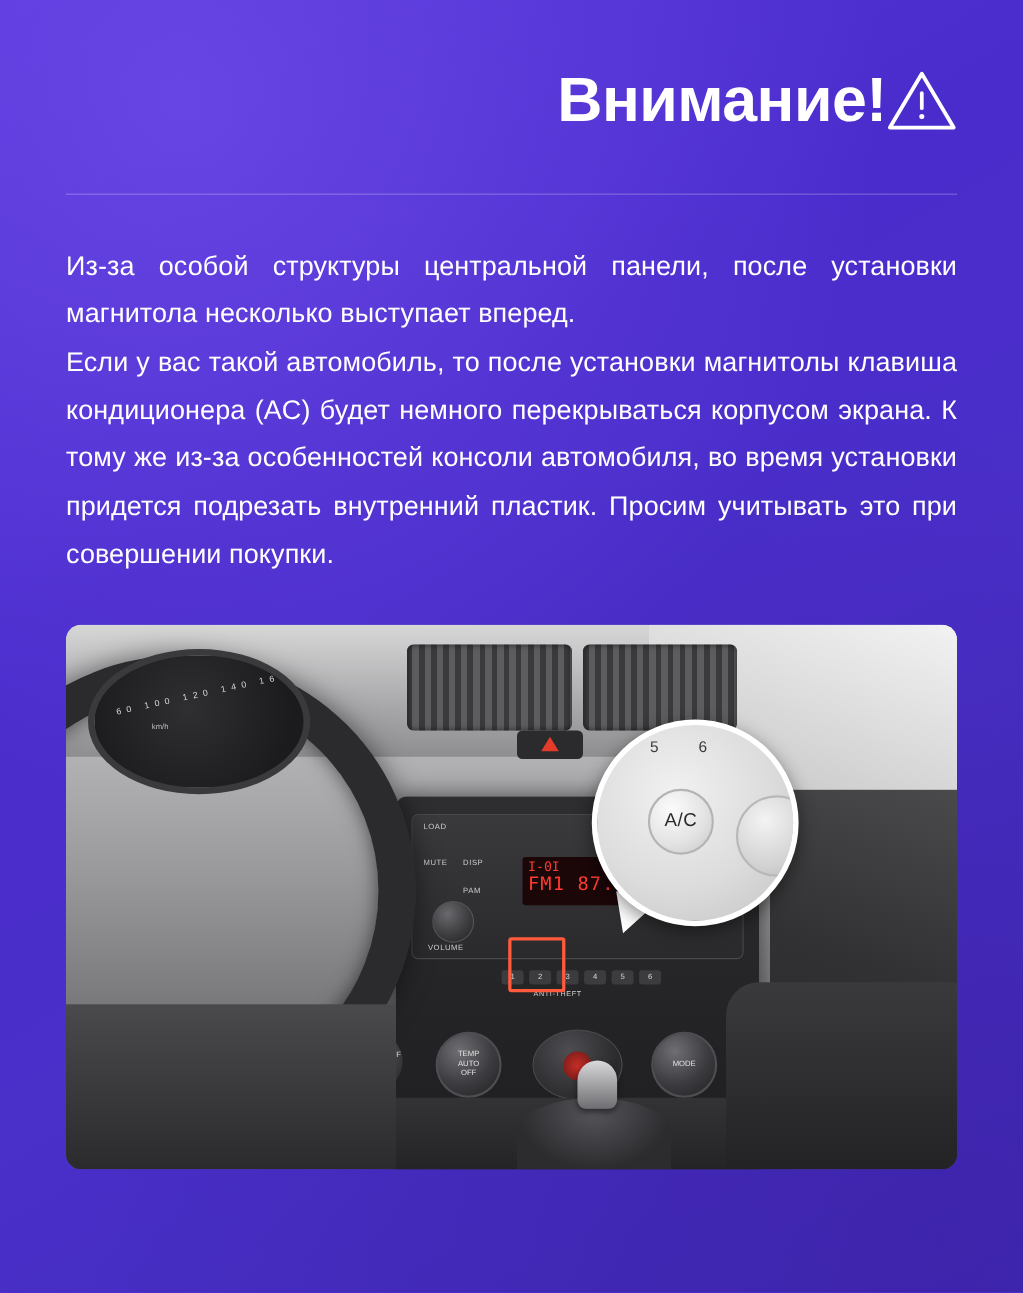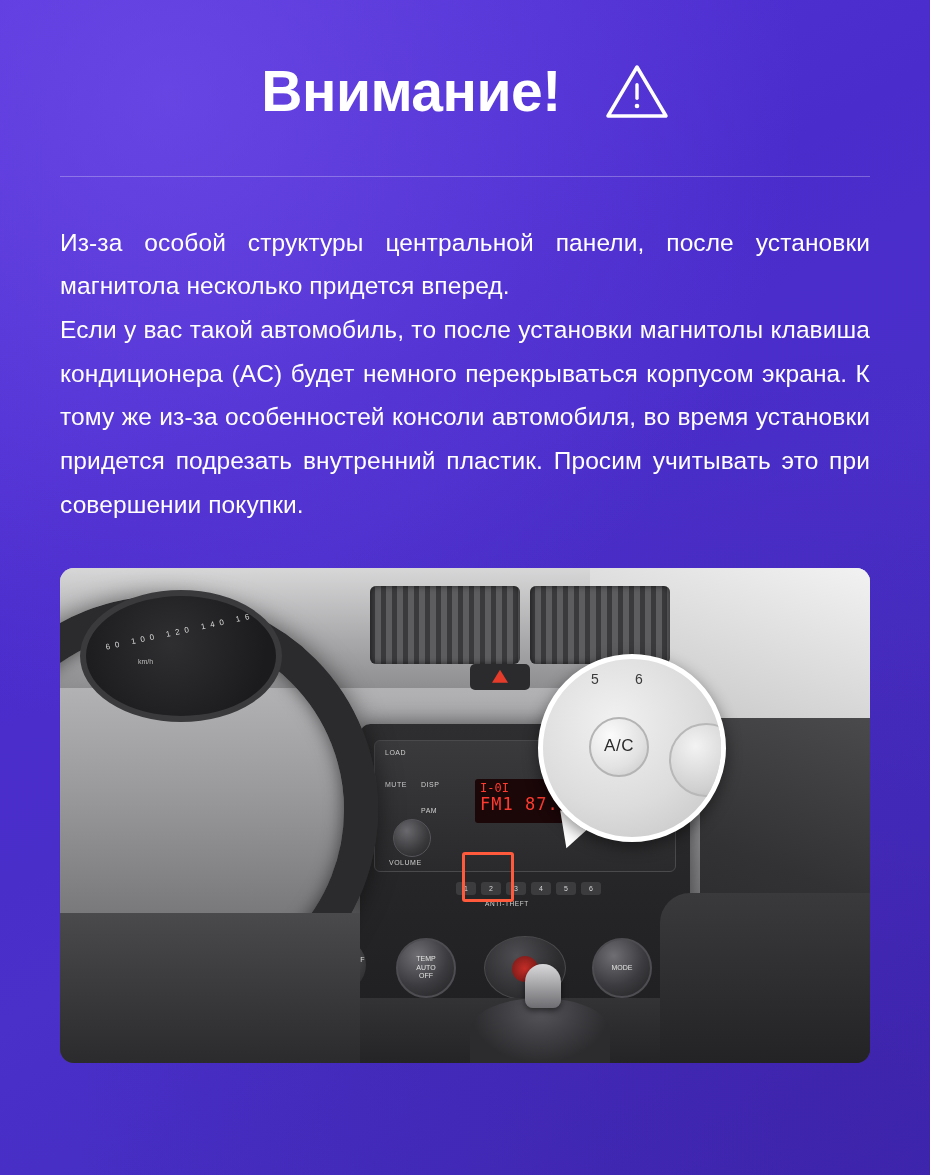--- a/index.html
+++ b/index.html
@@ -26,23 +26,22 @@
     position: absolute;
     left: 0; top: 0; right: 0; bottom: 0;
     background: radial-gradient(circle at 18% 8%, rgba(120,85,240,0.55) 0%, rgba(80,45,210,0) 48%),
                 radial-gradient(circle at 92% 96%, rgba(60,30,160,0.55) 0%, rgba(60,30,160,0) 55%);
     pointer-events: none;
   }
   .header {
     position: relative;
     display: flex;
     align-items: center;
-    justify-content: center;
+    justify-content: flex-end;
     z-index: 2;
-    gap: 44px;
   }
   .title {
     color: #ffffff;
     font-size: 57px;
     font-weight: bold;
     letter-spacing: -0.5px;
     line-height: 1.05;
     margin: 0;
   }
   .warn-icon svg {
@@ -418,21 +417,21 @@
         <path d="M32 4 L61 53 L3 53 Z" fill="none" stroke="#ffffff" stroke-width="3.5" stroke-linejoin="round"></path>
         <rect x="30.3" y="20" width="3.4" height="17" rx="1.7" fill="#ffffff"></rect>
         <circle cx="32" cy="43" r="2.3" fill="#ffffff"></circle>
       </svg>
     </span>
   </div>
 
   <div class="divider"></div>
 
   <div class="body-text">
-    <p>Из-за особой структуры центральной панели, после установки магнитола несколько придется вперед.</p>
+    <p>Из-за особой структуры центральной панели, после установки магнитола несколько выступает вперед.</p>
     <p>Если у вас такой автомобиль, то после установки магнитолы клавиша кондиционера (AC) будет немного перекрываться корпусом экрана. К тому же из-за особенностей консоли автомобиля, во время установки придется подрезать внутренний пластик. Просим учитывать это при совершении покупки.</p>
   </div>
 
   <div class="photo-wrap">
     <div class="photo">
 
       <div class="dash-top"></div>
       <div class="windshield-glow"></div>
 
       <div class="vent left"></div>

